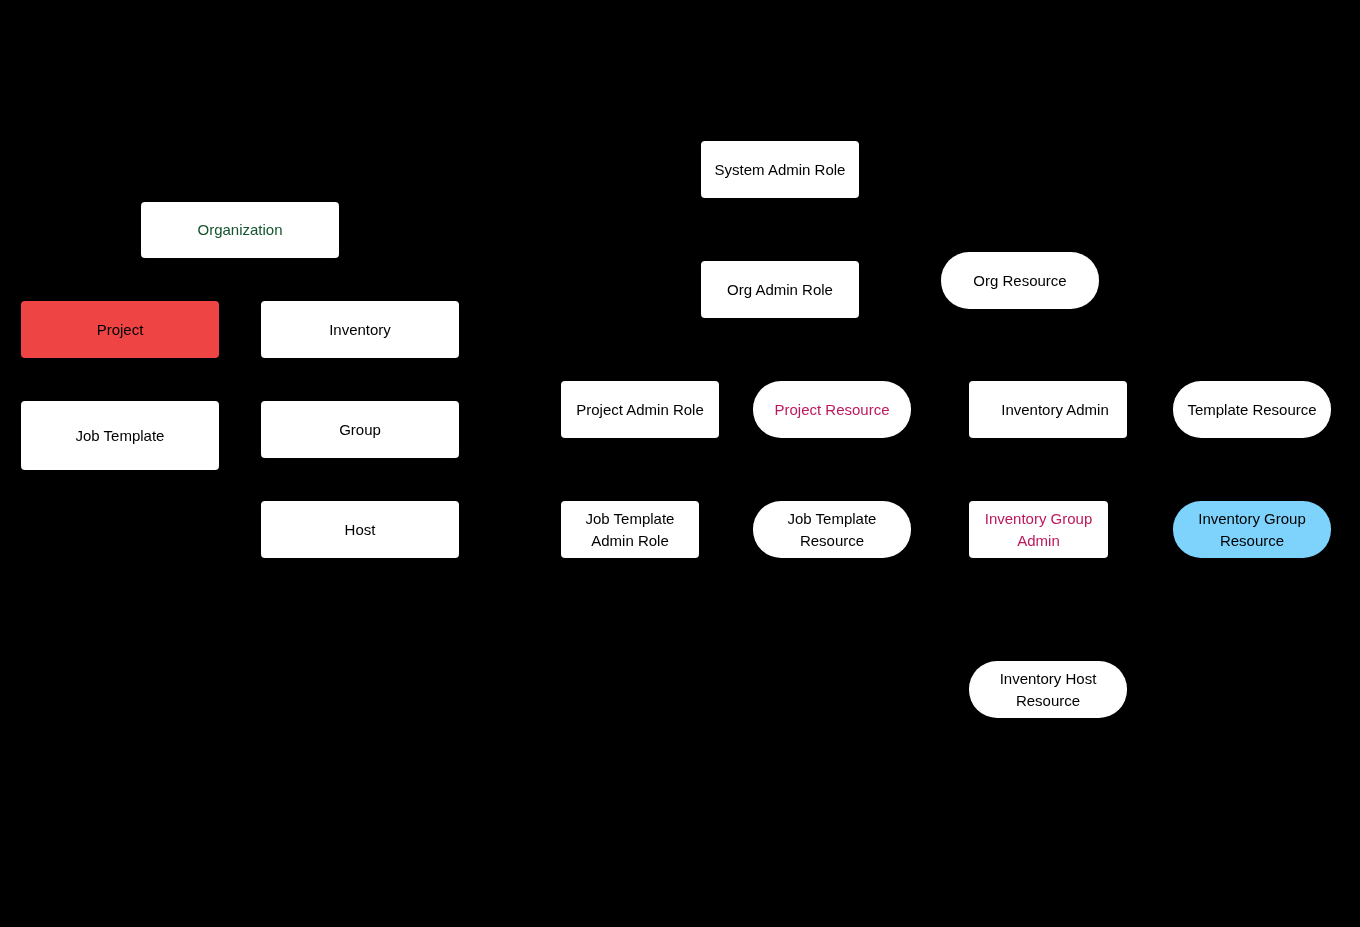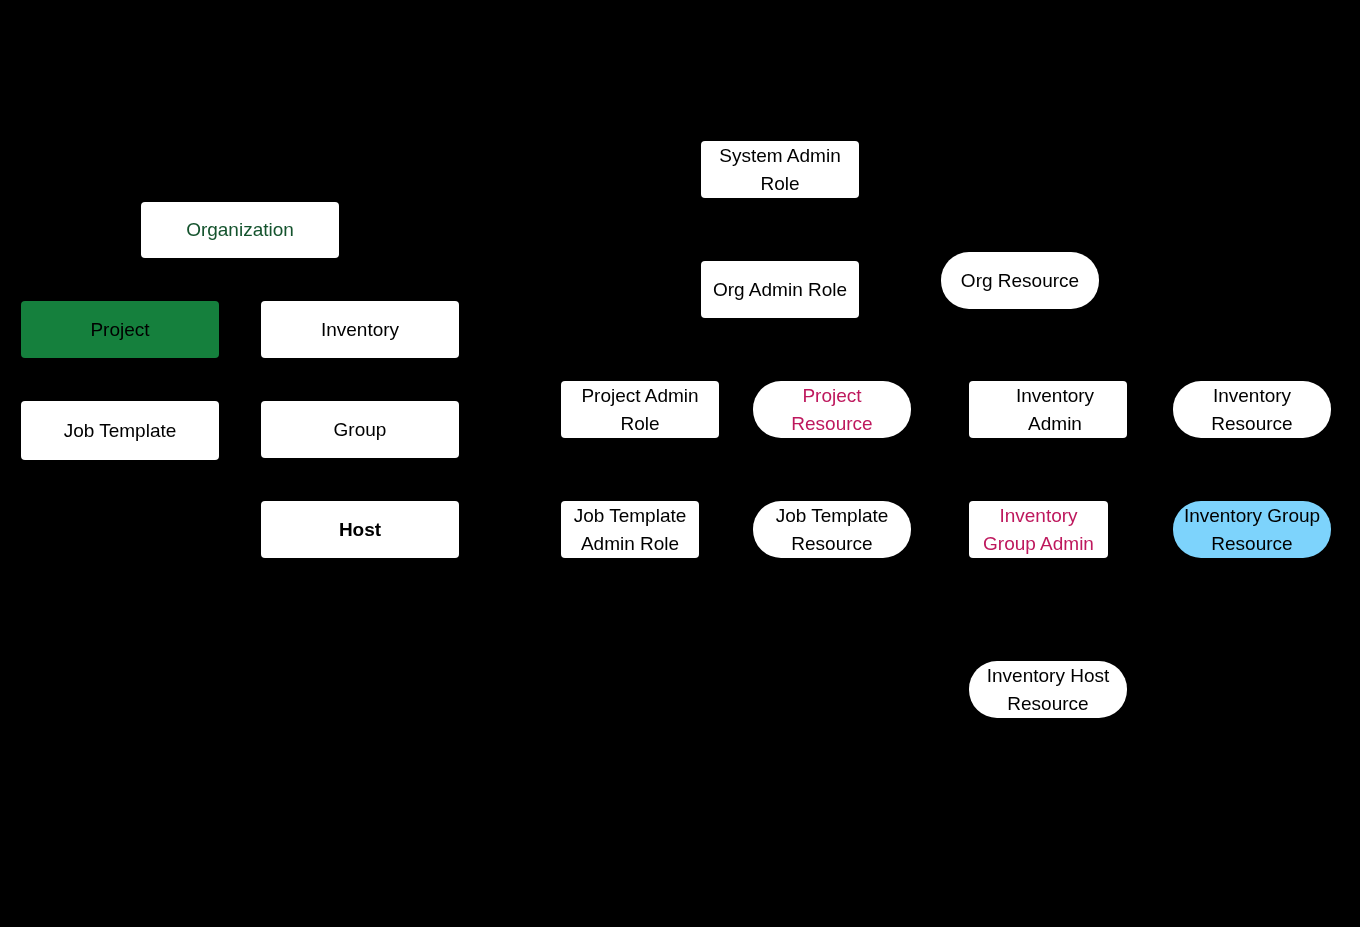--- a/index.html
+++ b/index.html
@@ -15,50 +15,50 @@
     font-family: "Liberation Sans", sans-serif;
   }
   .node {
     position: absolute;
     display: flex;
     align-items: center;
     justify-content: center;
     text-align: center;
     box-sizing: border-box;
     padding: 4px 10px;
-    font-size: 19px;
+    font-size: 15px;
     line-height: 1.45;
   }
   .node.rect {
     border-radius: 4px;
   }
   .node.pill {
     border-radius: 28px;
   }
 </style>
 </head>
 <body>
 
 <div class="canvas" style="background: rgb(0, 0, 0);">
     <div class="node rect" style="left: 141px; top: 202px; width: 198px; height: 56px; background: rgb(255, 255, 255); color: #14532d;">
       <span>Organization</span>
     </div>
-    <div class="node rect" style="left: 21px; top: 301px; width: 198px; height: 57px; background: #15803d; color: rgb(0, 0, 0);">
+    <div class="node rect" style="left: 21px; top: 301px; width: 198px; height: 57px; background: #ef4444; color: rgb(0, 0, 0);">
       <span>Project</span>
     </div>
     <div class="node rect" style="left: 261px; top: 301px; width: 198px; height: 57px; background: rgb(255, 255, 255); color: rgb(0, 0, 0);">
       <span>Inventory</span>
     </div>
-    <div class="node rect" style="left: 21px; top: 401px; width: 198px; height: 59px; background: rgb(255, 255, 255); color: rgb(0, 0, 0);">
+    <div class="node rect" style="left: 21px; top: 401px; width: 198px; height: 69px; background: rgb(255, 255, 255); color: rgb(0, 0, 0);">
       <span>Job Template</span>
     </div>
     <div class="node rect" style="left: 261px; top: 401px; width: 198px; height: 57px; background: rgb(255, 255, 255); color: rgb(0, 0, 0);">
       <span>Group</span>
     </div>
-    <div class="node rect" style="left: 261px; top: 501px; width: 198px; height: 57px; background: rgb(255, 255, 255); color: rgb(0, 0, 0); font-weight: bold;">
+    <div class="node rect" style="left: 261px; top: 501px; width: 198px; height: 57px; background: rgb(255, 255, 255); color: rgb(0, 0, 0);">
       <span>Host</span>
     </div>
     <div class="node rect" style="left: 701px; top: 141px; width: 158px; height: 57px; background: rgb(255, 255, 255); color: rgb(0, 0, 0);">
       <span>System Admin Role</span>
     </div>
     <div class="node rect" style="left: 701px; top: 261px; width: 158px; height: 57px; background: rgb(255, 255, 255); color: rgb(0, 0, 0);">
       <span>Org Admin Role</span>
     </div>
     <div class="node pill" style="left: 941px; top: 252px; width: 158px; height: 57px; background: rgb(255, 255, 255); color: rgb(0, 0, 0);">
       <span>Org Resource</span>
@@ -66,21 +66,21 @@
     <div class="node rect" style="left: 561px; top: 381px; width: 158px; height: 57px; background: rgb(255, 255, 255); color: rgb(0, 0, 0);">
       <span>Project Admin Role</span>
     </div>
     <div class="node pill" style="left: 753px; top: 381px; width: 158px; height: 57px; background: rgb(255, 255, 255); color: #be185d;">
       <span>Project Resource</span>
     </div>
     <div class="node rect" style="left: 969px; top: 381px; width: 158px; height: 57px; background: rgb(255, 255, 255); color: rgb(0, 0, 0); padding-left: 24px;">
       <span>Inventory Admin</span>
     </div>
     <div class="node pill" style="left: 1173px; top: 381px; width: 158px; height: 57px; background: rgb(255, 255, 255); color: rgb(0, 0, 0);">
-      <span>Inventory Resource</span>
+      <span>Template Resource</span>
     </div>
     <div class="node rect" style="left: 561px; top: 501px; width: 138px; height: 57px; background: rgb(255, 255, 255); color: rgb(0, 0, 0);">
       <span>Job Template Admin Role</span>
     </div>
     <div class="node pill" style="left: 753px; top: 501px; width: 158px; height: 57px; background: rgb(255, 255, 255); color: rgb(0, 0, 0);">
       <span>Job Template Resource</span>
     </div>
     <div class="node rect" style="left: 969px; top: 501px; width: 139px; height: 57px; background: rgb(255, 255, 255); color: #be185d;">
       <span>Inventory Group Admin</span>
     </div>

